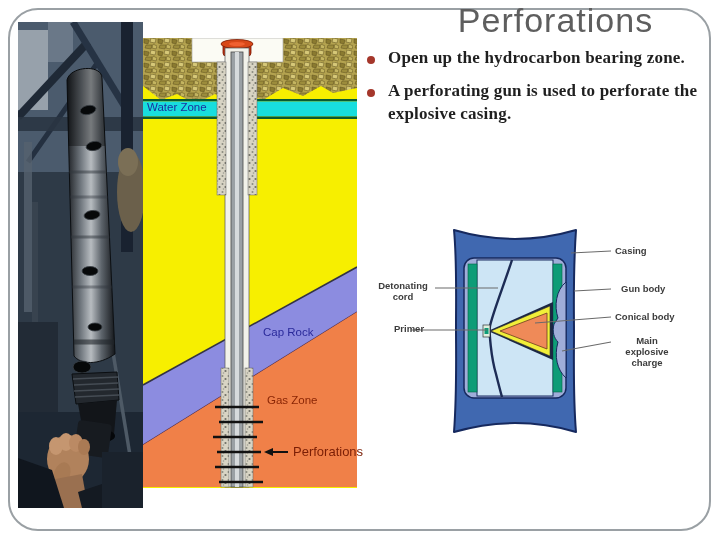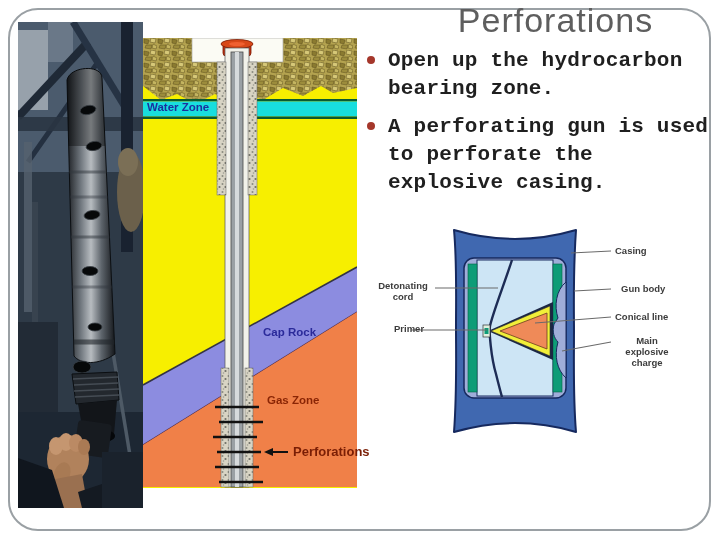--- a/index.html
+++ b/index.html
@@ -9,23 +9,23 @@
                 border:2px solid #9aa0a4;border-radius:30px;}
   .photo{position:absolute;left:18px;top:22px;width:125px;height:486px;}
   .well-diagram{position:absolute;left:143px;top:38px;width:214px;height:450px;}
   .gun-diagram{position:absolute;left:365px;top:222px;width:340px;height:215px;}
   .title{position:absolute;left:413px;top:1px;width:285px;margin:0;text-align:center;
          font-size:34px;font-weight:400;color:#5e5e5e;letter-spacing:1px;}
   .bullets{position:absolute;left:363px;top:47px;width:350px;margin:0;padding:0;list-style:none;}
   .bullet{display:flex;gap:13px;margin-bottom:11px;}
   .dot{flex:0 0 auto;width:8px;height:8px;border-radius:50%;background:#a5372b;
        margin-top:9px;margin-left:4px;}
-  .btext{font-family:Liberation Mono, monospace;font-size:21px;font-weight:bold;
+  .btext{font-family:Liberation Serif, serif;font-size:17px;font-weight:bold;
          color:#1f1f1f;line-height:1.32;letter-spacing:.2px;}
-  .dlabel{position:absolute;font-weight:bold;white-space:nowrap;}
+  .dlabel{position:absolute;font-weight:normal;white-space:nowrap;}
   .wz{left:4px;top:63px;font-size:11.5px;color:#1b2f9e;}
   .cr{left:120px;top:288px;font-size:11.5px;color:#2a2a9a;}
   .gz{left:124px;top:356px;font-size:11.5px;color:#8a2505;text-align:center;}
   .pf{left:150px;top:406px;font-size:13px;color:#7a1e05;}
   .glabel{position:absolute;font-size:9.5px;font-weight:bold;color:#3c3c3c;line-height:1.18;text-align:center;}
   .gl-casing{left:250px;top:23px;}
   .gl-gunbody{left:250px;top:61px;margin-left:6px;}
   .gl-conical{left:250px;top:89px;}
   .gl-main{left:250px;top:113px;width:64px;white-space:normal;}
   .gl-det{left:5px;top:58px;width:66px;white-space:normal;}
@@ -227,18 +227,18 @@
         <line x1="206" y1="31" x2="246" y2="29"></line>
         <line x1="209" y1="69" x2="246" y2="67"></line>
         <line x1="170" y1="101" x2="246" y2="95"></line>
         <line x1="197" y1="129" x2="246" y2="120"></line>
         <line x1="133" y1="66" x2="70" y2="66"></line>
         <line x1="122" y1="108" x2="46" y2="108"></line>
       </g>
     </svg>
     <div class="glabel gl-casing">Casing</div>
     <div class="glabel gl-gunbody">Gun body</div>
-    <div class="glabel gl-conical">Conical line</div>
+    <div class="glabel gl-conical">Conical body</div>
     <div class="glabel gl-main">Main explosive charge</div>
     <div class="glabel gl-det">Detonating cord</div>
     <div class="glabel gl-primer">Primer</div>
   </div>
 </div>
 
 </body></html>

